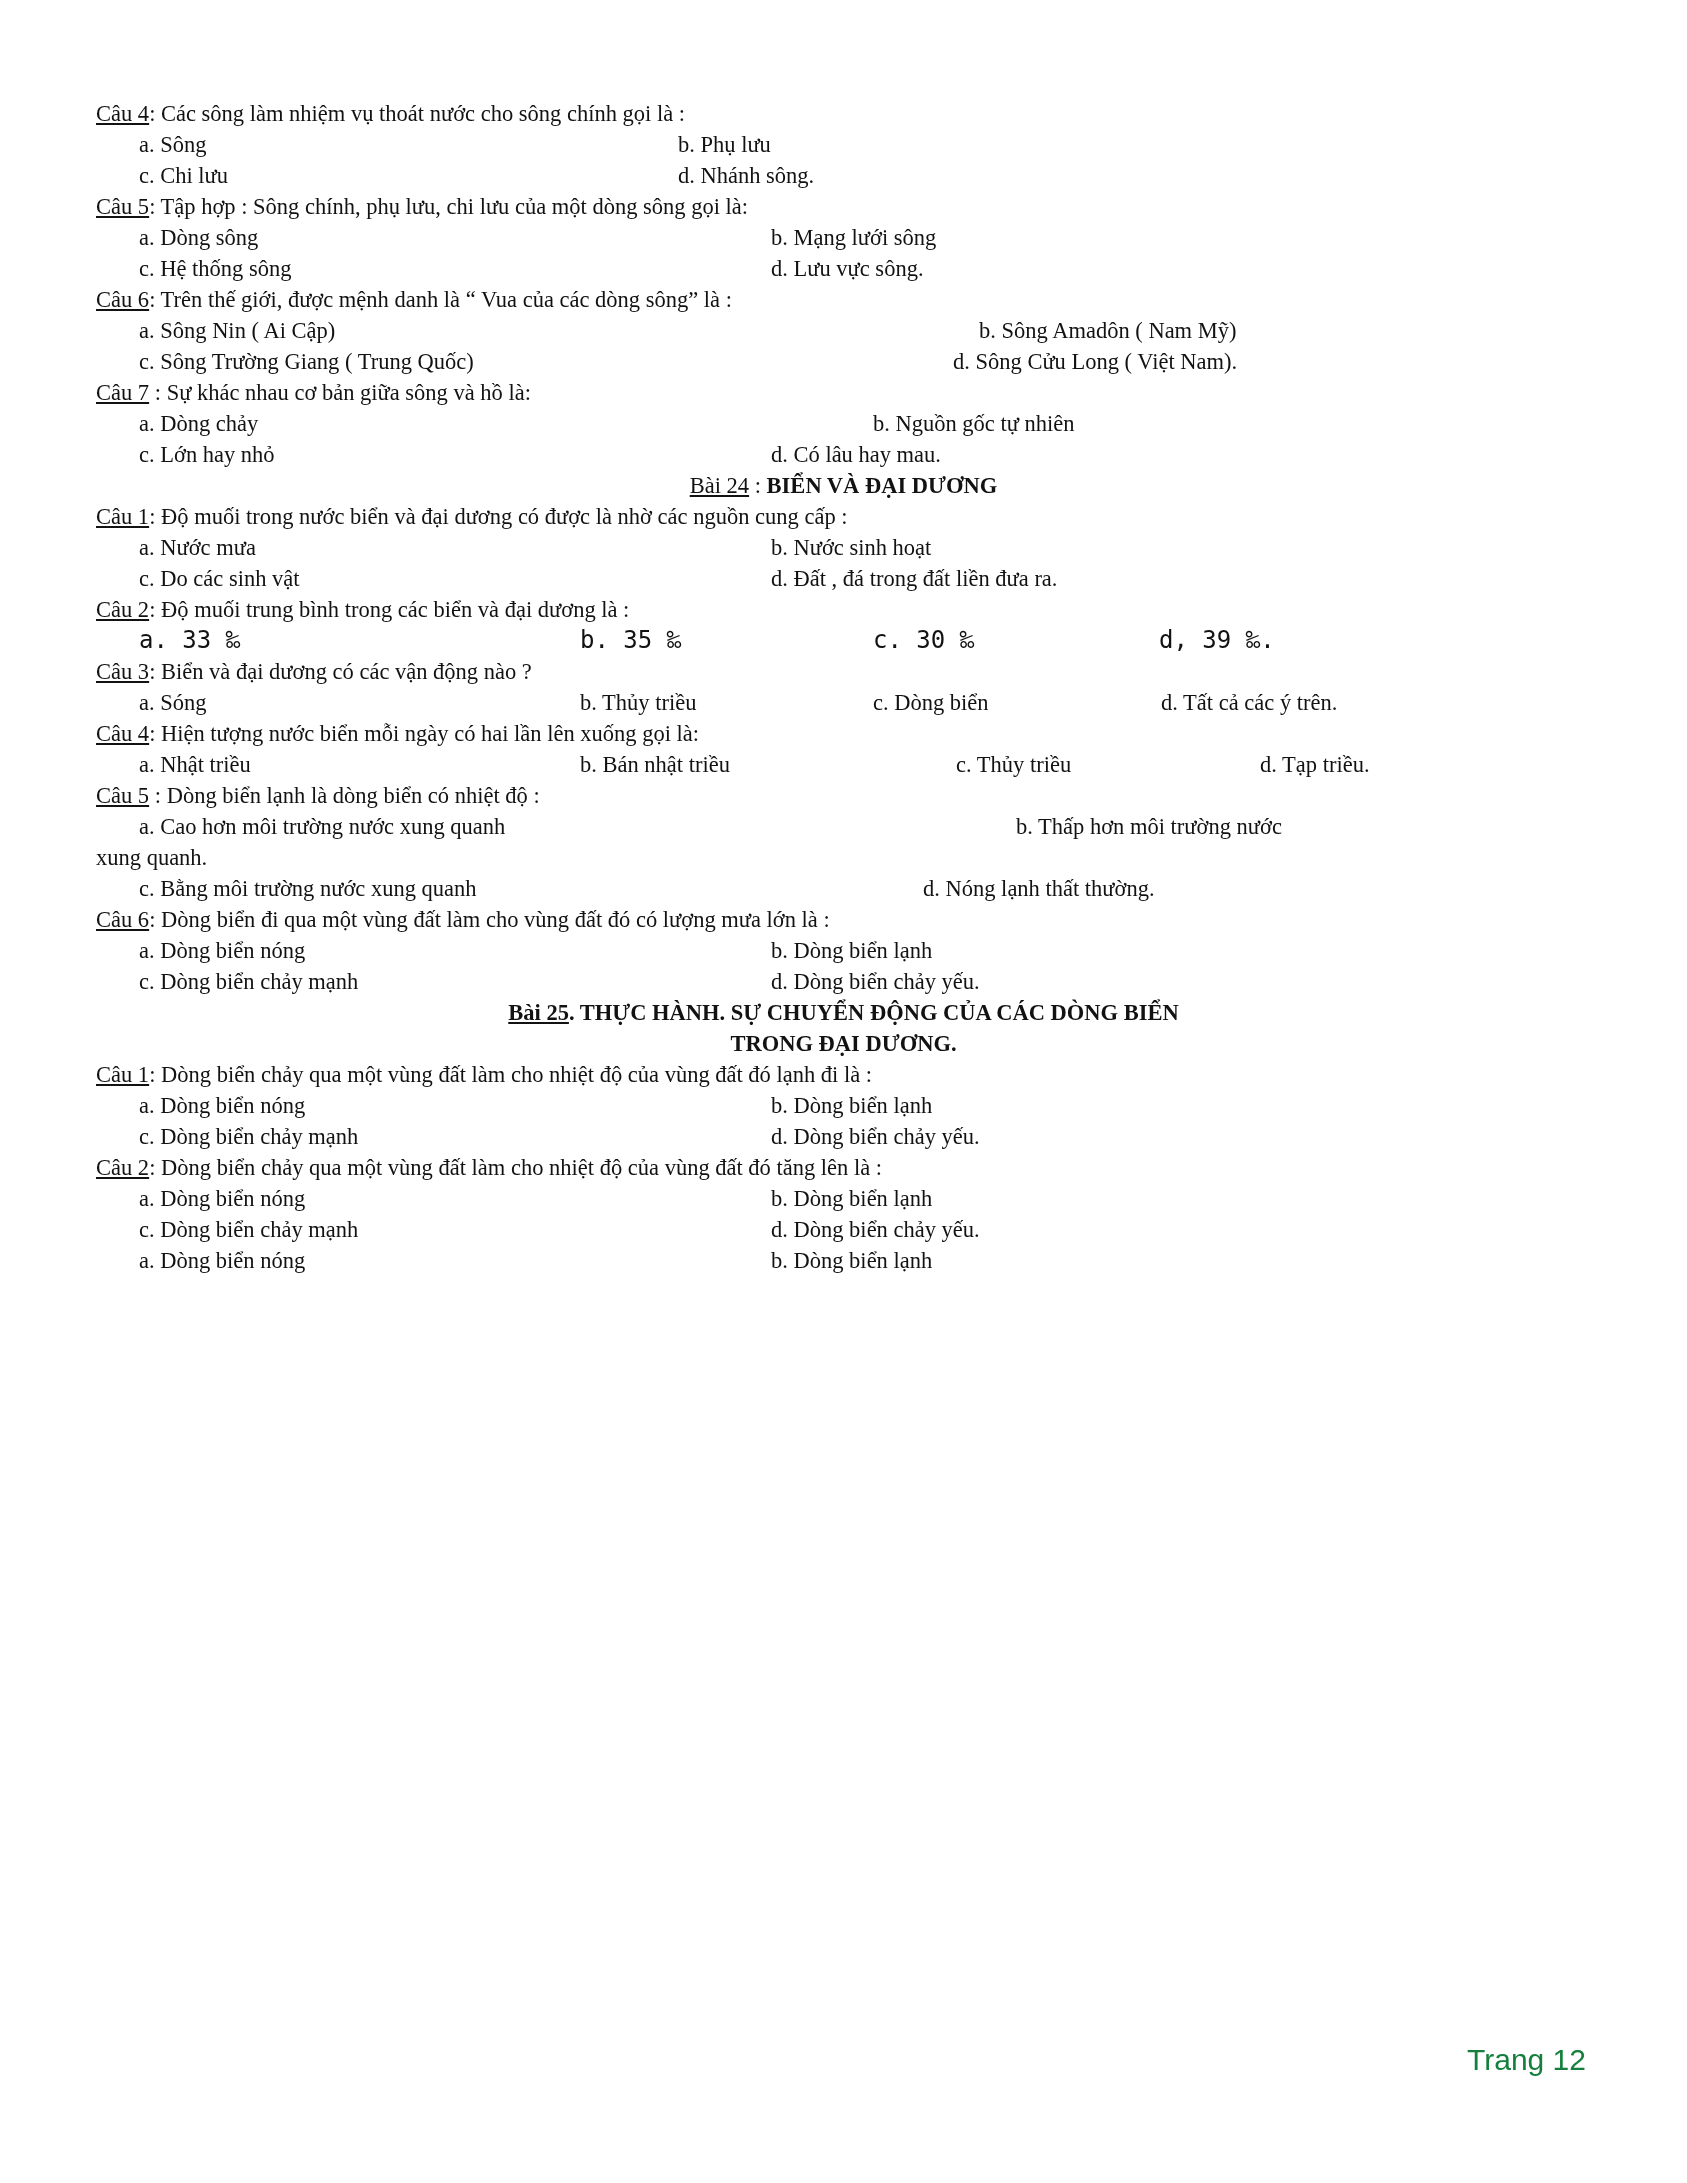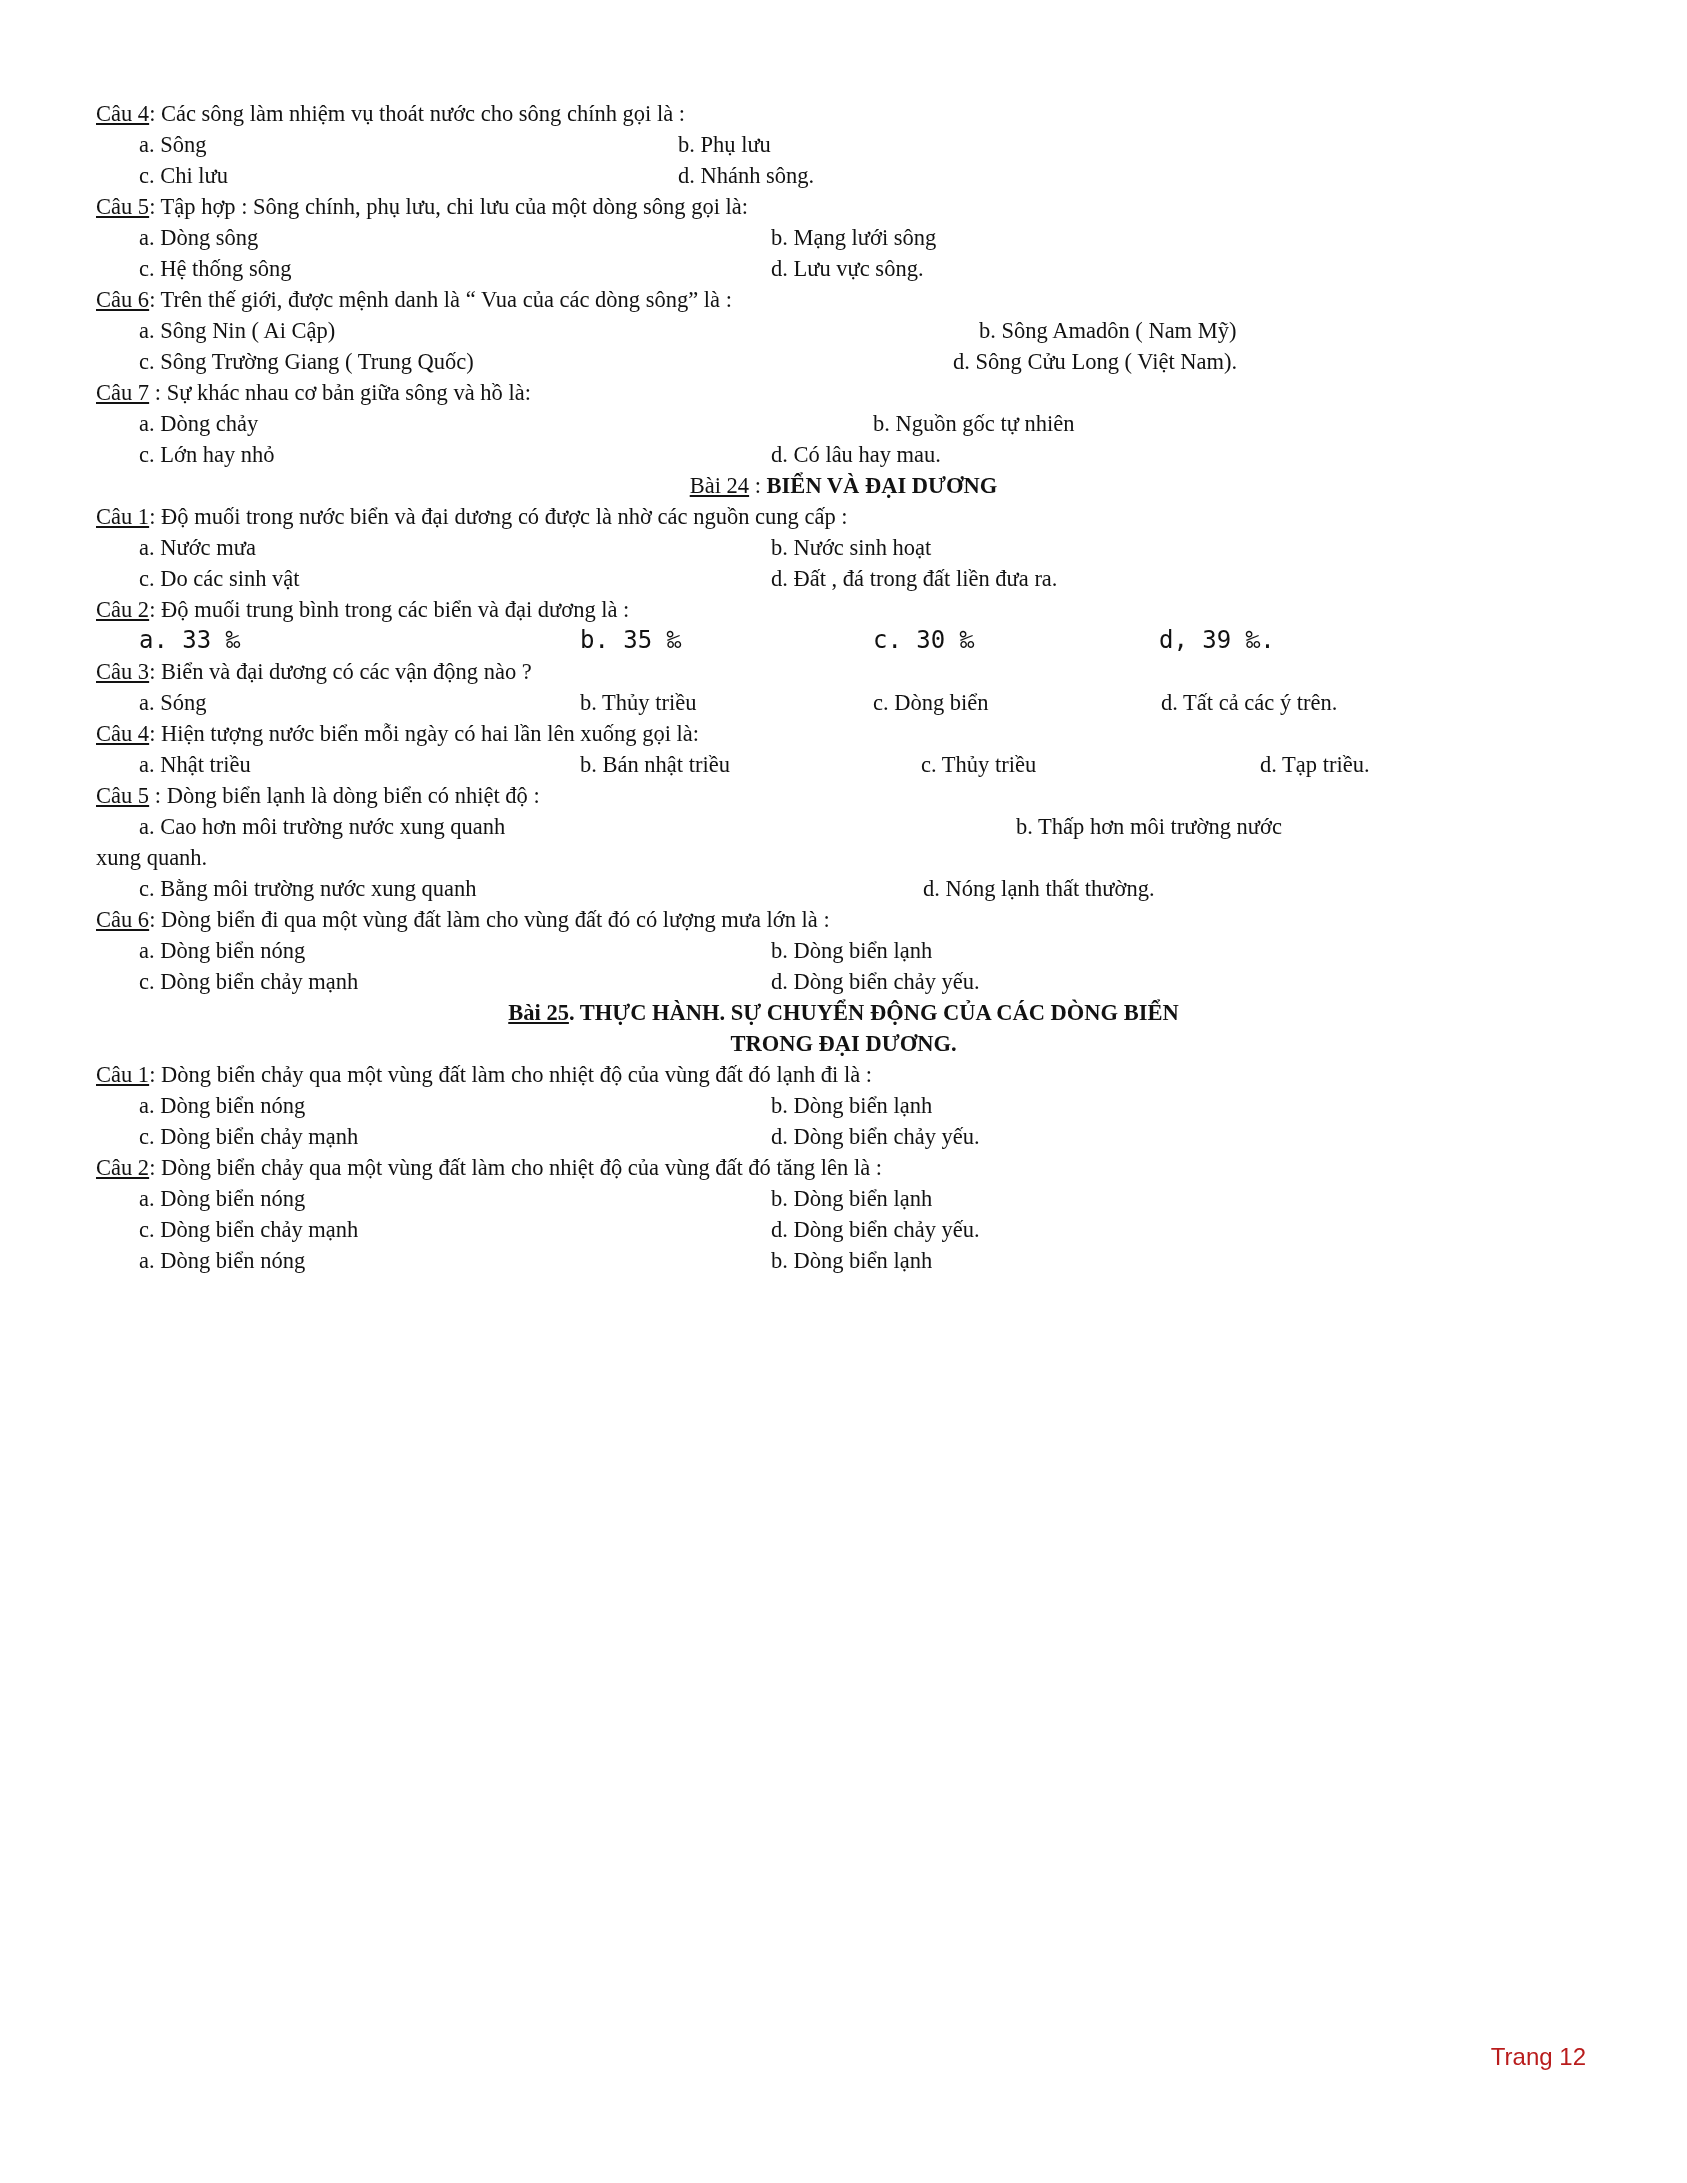--- a/index.html
+++ b/index.html
@@ -25,22 +25,22 @@
   }
   .opt { position:absolute; top:0; }
   .ul  { text-decoration:underline; }
   .bold{ font-weight:bold; }
   .center { text-align:center; }
   .mono { font-family:"DejaVu Sans Mono",monospace; font-size:24px; }
   .footer {
     position:absolute;
     top:2043px; right:101px;
     font-family:"Liberation Sans",sans-serif;
-    font-size:24px;
-    color:#b91c1c;
+    font-size:30px;
+    color:#15803d;
   }
 </style>
 </head>
 <body>
 
 <div class="content">
 
   <div class="line"><span class="ul">Câu 4</span><span>: Các sông làm nhiệm vụ thoát nước cho sông chính gọi là :</span></div>
   <div class="line">
     <span class="opt" style="left:43px">a. Sông</span>
@@ -108,21 +108,21 @@
     <span class="opt" style="left:43px">a. Sóng</span>
     <span class="opt" style="left:484px">b. Thủy triều</span>
     <span class="opt" style="left:777px">c. Dòng biển</span>
     <span class="opt" style="left:1065px">d. Tất cả các ý trên.</span>
   </div>
 
   <div class="line"><span class="ul">Câu 4</span><span>: Hiện tượng nước biển mỗi ngày có hai lần lên xuống gọi là:</span></div>
   <div class="line">
     <span class="opt" style="left:43px">a. Nhật triều</span>
     <span class="opt" style="left:484px">b. Bán nhật triều</span>
-    <span class="opt" style="left:825px">c. Thủy triều</span>
+    <span class="opt" style="left:860px">c. Thủy triều</span>
     <span class="opt" style="left:1164px">d. Tạp triều.</span>
   </div>
 
   <div class="line"><span class="ul">Câu 5</span><span> : Dòng biển lạnh là dòng biển có nhiệt độ :</span></div>
   <div class="line">
     <span class="opt" style="left:43px">a. Cao hơn môi trường nước xung quanh</span>
     <span class="opt" style="left:920px">b. Thấp hơn môi trường nước</span>
   </div>
   <div class="line"><span>xung quanh.</span></div>
   <div class="line">

